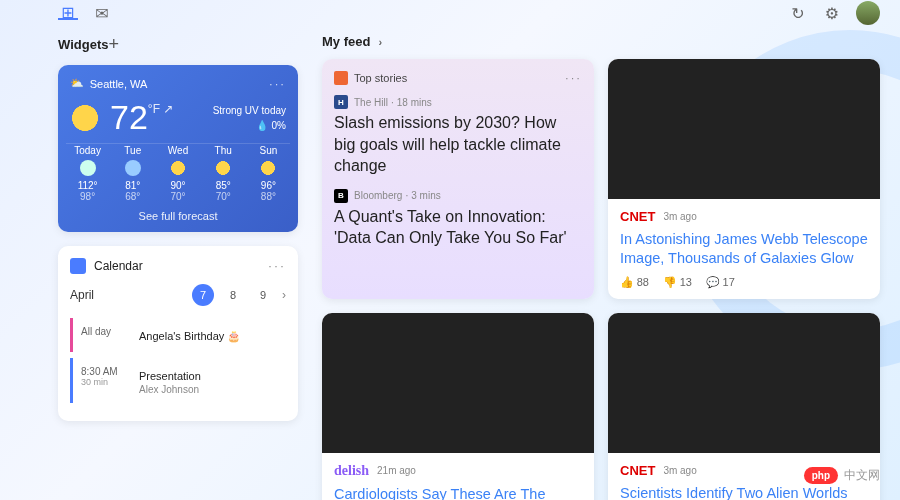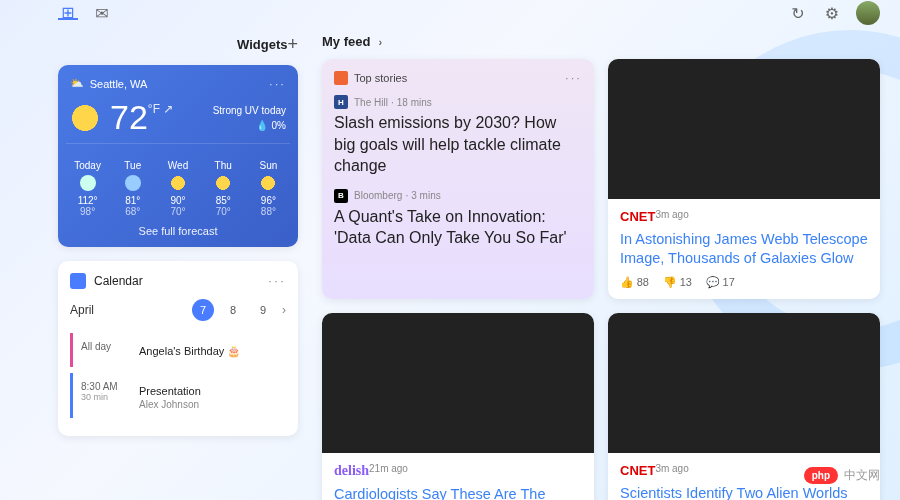--- a/index.html
+++ b/index.html
@@ -7,32 +7,32 @@
 .bg-circle{position:absolute;right:-120px;top:30px;width:340px;height:340px;border-radius:50%;border:40px solid rgba(0,120,255,.2);opacity:.5}
 .topbar{display:flex;align-items:center;gap:14px;padding:4px 20px 0 58px;height:22px}
 .tb-left{display:flex;gap:14px}
 .tb-icon{width:20px;height:14px;display:flex;align-items:center;justify-content:center;color:#666}
 .tb-icon.active{border-bottom:2px solid #4a7cff;color:#4a7cff}
 .tb-right{margin-left:auto;display:flex;align-items:center;gap:14px}
 .avatar{width:24px;height:24px;border-radius:50%;background:linear-gradient(#8a6,#563)}
 .panel{display:flex;gap:24px;padding:12px 20px 0 58px;position:relative;z-index:1}
 .col-l{width:240px;flex:none}
 .col-r{flex:1}
-.sec-hdr{display:flex;align-items:center;justify-content:flex-end;font-size:13px;font-weight:600;color:#222;margin-bottom:10px}
+.sec-hdr{display:flex;align-items:center;justify-content:flex-start;font-size:13px;font-weight:600;color:#222;margin-bottom:10px}
 .add{font-size:18px;color:#555;font-weight:400}
 .chev{color:#666;font-size:11px}
 .card{border-radius:10px;box-shadow:0 2px 8px rgba(0,0,0,.08);background:#fff;margin-bottom:14px}
 .weather{background:linear-gradient(135deg,#4a7ae6,#3a5fc8);color:#fff;padding:12px 12px 10px}
 .w-top{display:flex;align-items:center;gap:6px;font-size:11px}
 .w-dots{margin-left:auto;letter-spacing:2px;opacity:.8}
 .w-main{display:flex;align-items:center;gap:10px;margin:8px 0 6px}
 .w-temp{font-size:34px;font-weight:300;display:flex;align-items:flex-start}
 .w-deg{font-size:12px;margin-top:4px;opacity:.85}
 .w-side{margin-left:auto;text-align:right;font-size:10px;line-height:1.5}
-.w-days{display:flex;gap:2px;margin:6px -4px 8px;border-top:1px solid rgba(255,255,255,.15);padding-top:16px}
+.w-days{display:flex;gap:2px;margin:6px -4px 8px;border-top:1px solid rgba(255,255,255,.15);padding-top:1px}
 .w-day{flex:1;text-align:center;font-size:10px}
 .w-day .ic{margin:4px auto;width:16px;height:16px}
 .w-hi,.w-lo{font-size:10px}
 .w-lo{opacity:.7}
 .w-link{text-align:center;font-size:11px;opacity:.9}
 .sun{background:radial-gradient(circle,#ffd54a 60%,transparent 62%);border-radius:50%}
 .cloud{background:#cfe;border-radius:50%}
 .rain{background:#9cf;border-radius:50%}
 .cal{padding:12px}
 .c-top{display:flex;align-items:center;gap:8px;font-size:12px;color:#222}
@@ -56,21 +56,21 @@
 .s-ico{width:14px;height:14px;background:#e63;border-radius:2px}
 .story{margin-bottom:12px}
 .s-src{display:flex;align-items:center;gap:6px;font-size:10px;color:#888;margin-bottom:3px}
 .s-badge{width:14px;height:14px;border-radius:2px;display:flex;align-items:center;justify-content:center;font-size:8px;font-weight:700;color:#fff}
 .s-h{font-size:16px;color:#222;line-height:1.35}
 .img-card .img{height:140px;background:#222}
 .stars{background:radial-gradient(1px 1px at 20% 30%,#fff,transparent),radial-gradient(1px 1px at 60% 70%,#fff,transparent),radial-gradient(1px 1px at 80% 20%,#fff,transparent),radial-gradient(1px 1px at 40% 80%,#fff,transparent),#0a0a1a}
 .smoothie{background:radial-gradient(circle at 30% 50%,#8bc34a,#689f38),linear-gradient(#d4e8b8,#c5dda5)}
 .planets{background:radial-gradient(circle at 30% 50%,#4a90d0 0 15%,transparent 16%),radial-gradient(circle at 70% 50%,#c0644a 0 17%,transparent 18%),#0a0a1a}
 .img-body{padding:10px 12px}
-.src-line{display:flex;font-size:10px;color:#888;margin-bottom:6px}
+.src-line{display:flex;align-items:center;gap:8px;font-size:10px;color:#888;margin-bottom:6px}
 .cnet{color:#d00;font-weight:700;font-size:13px}
 .delish{font-family:serif;font-weight:700;font-size:14px;color:#8b5cf6}
 .headline{font-size:14.5px;line-height:1.3;color:#3b82f6;font-weight:500}
 .reacts{display:flex;gap:14px;margin-top:8px;font-size:11px;color:#666}
 .reacts span{display:flex;align-items:center;gap:3px}
 .watermark{position:absolute;right:20px;bottom:16px;z-index:5;display:flex;align-items:center;gap:6px}
 .wm-badge{background:#f33;color:#fff;font-size:10px;font-weight:700;padding:3px 8px;border-radius:10px}
 .wm-txt{font-size:12px;color:#999;font-weight:300}
 </style>
 </head>

